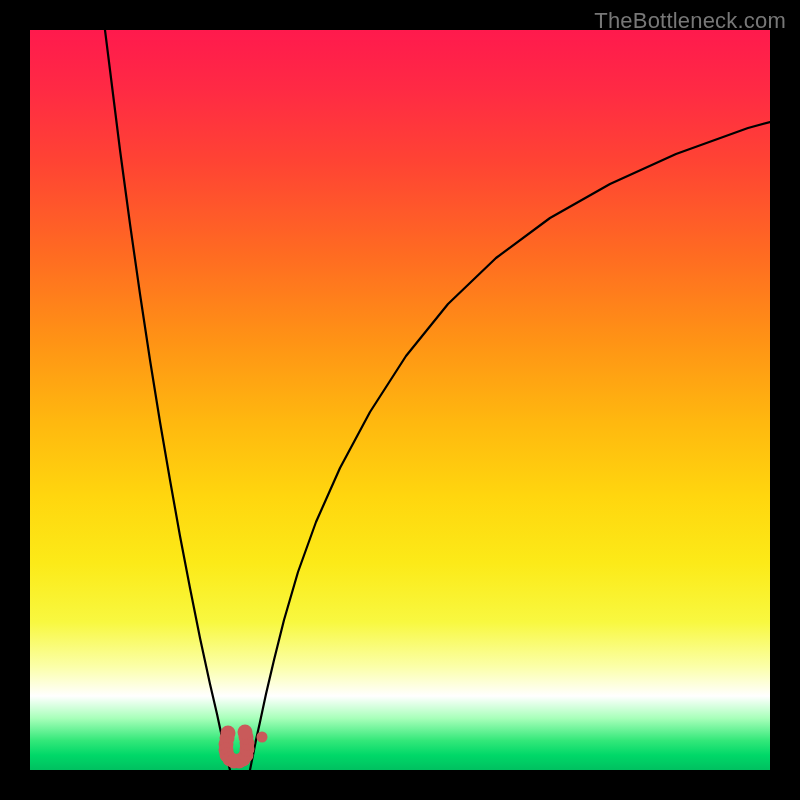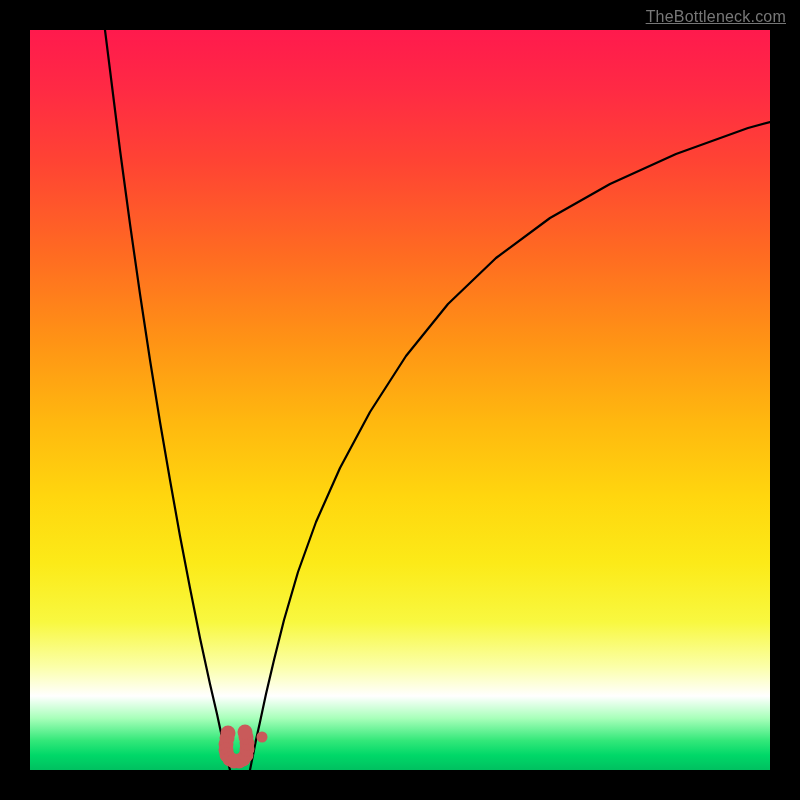--- a/index.html
+++ b/index.html
@@ -46,23 +46,22 @@
       #34e87a 96%,
       #00d868 98%,
       #00c060 100%
     );
   }
   .watermark {
     position: absolute;
     top: 8px;
     right: 14px;
     color: #777;
-    font-size: 16px;
+    font-size: 22px;
     letter-spacing: 0.2px;
-    text-decoration: underline;
   }
   svg.curves {
     position: absolute;
     inset: 0;
   }
 </style>
 </head>
 <body>
 
 <div class="frame">

